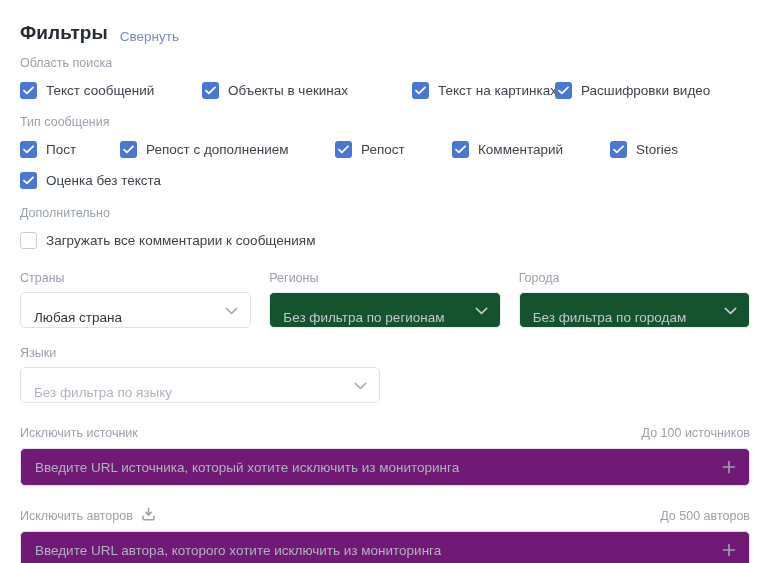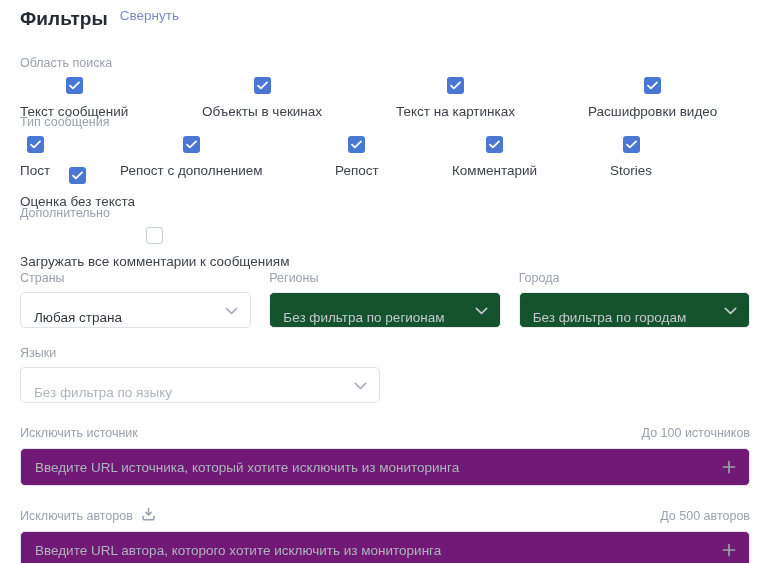--- a/index.html
+++ b/index.html
@@ -18,21 +18,21 @@
     position: relative;
     width: 770px;
     height: 563px;
     box-sizing: border-box;
     padding: 0 20px;
   }
 
   
   .header {
     display: flex;
-    align-items: flex-start;
+    align-items: flex-end;
     gap: 12px;
     padding-top: 8px;
     height: 36px;
   }
   .title {
     font-size: 19px;
     font-weight: bold;
     color: #252b33;
     letter-spacing: .1px;
   }
@@ -56,21 +56,20 @@
     height: 26px;
   }
   .cb {
     position: absolute;
     display: flex;
     align-items: center;
     gap: 9px;
     top: 0;
     height: 26px;
     cursor: pointer;
-    flex-direction: column;
   }
   .box {
     width: 17px;
     height: 17px;
     border-radius: 3px;
     background: #4a76d4;
     box-sizing: border-box;
     display: flex;
     align-items: center;
     justify-content: center;
@@ -223,30 +222,30 @@
 
       <div class="cb" style="left:182px">
         <span class="box">
           <svg width="11" height="9" viewBox="0 0 11 9">
               <path d="M1 4.6L3.9 7.4L10 1.4" stroke="#ffffff" stroke-width="1.8" fill="none" stroke-linecap="round" stroke-linejoin="round"></path>
             </svg>
         </span>
         <span class="cb-label">Объекты в чекинах</span>
       </div>
 
-      <div class="cb" style="left:376px">
+      <div class="cb" style="left:392px">
         <span class="box">
           <svg width="11" height="9" viewBox="0 0 11 9">
               <path d="M1 4.6L3.9 7.4L10 1.4" stroke="#ffffff" stroke-width="1.8" fill="none" stroke-linecap="round" stroke-linejoin="round"></path>
             </svg>
         </span>
         <span class="cb-label">Текст на картинках</span>
       </div>
 
-      <div class="cb" style="left:568px">
+      <div class="cb" style="left:535px">
         <span class="box">
           <svg width="11" height="9" viewBox="0 0 11 9">
               <path d="M1 4.6L3.9 7.4L10 1.4" stroke="#ffffff" stroke-width="1.8" fill="none" stroke-linecap="round" stroke-linejoin="round"></path>
             </svg>
         </span>
         <span class="cb-label">Расшифровки видео</span>
       </div>
 
     </div>
   </div>

